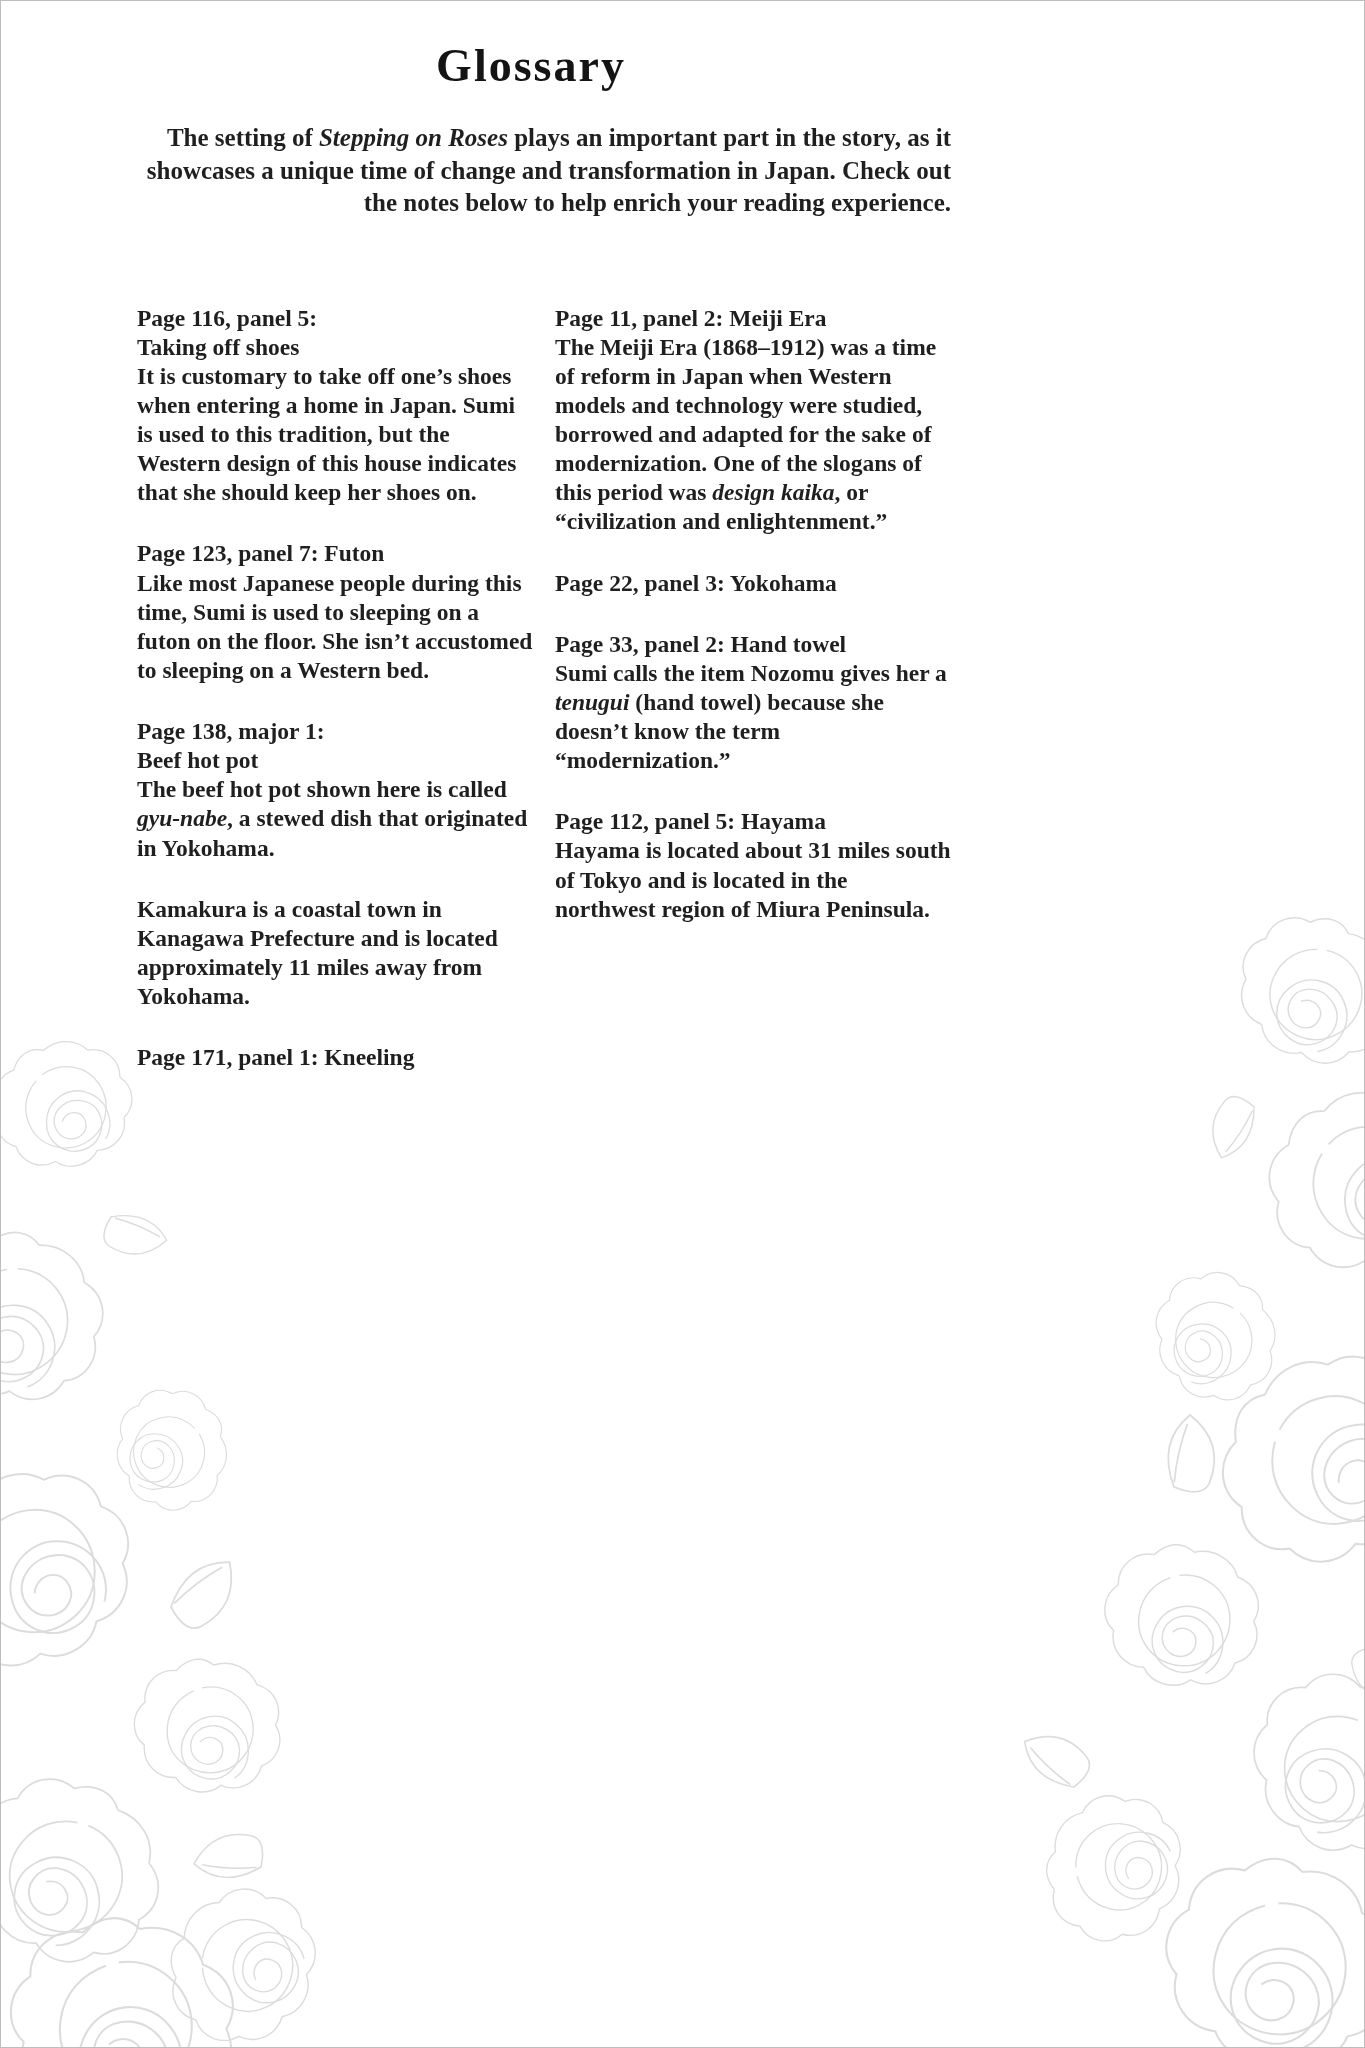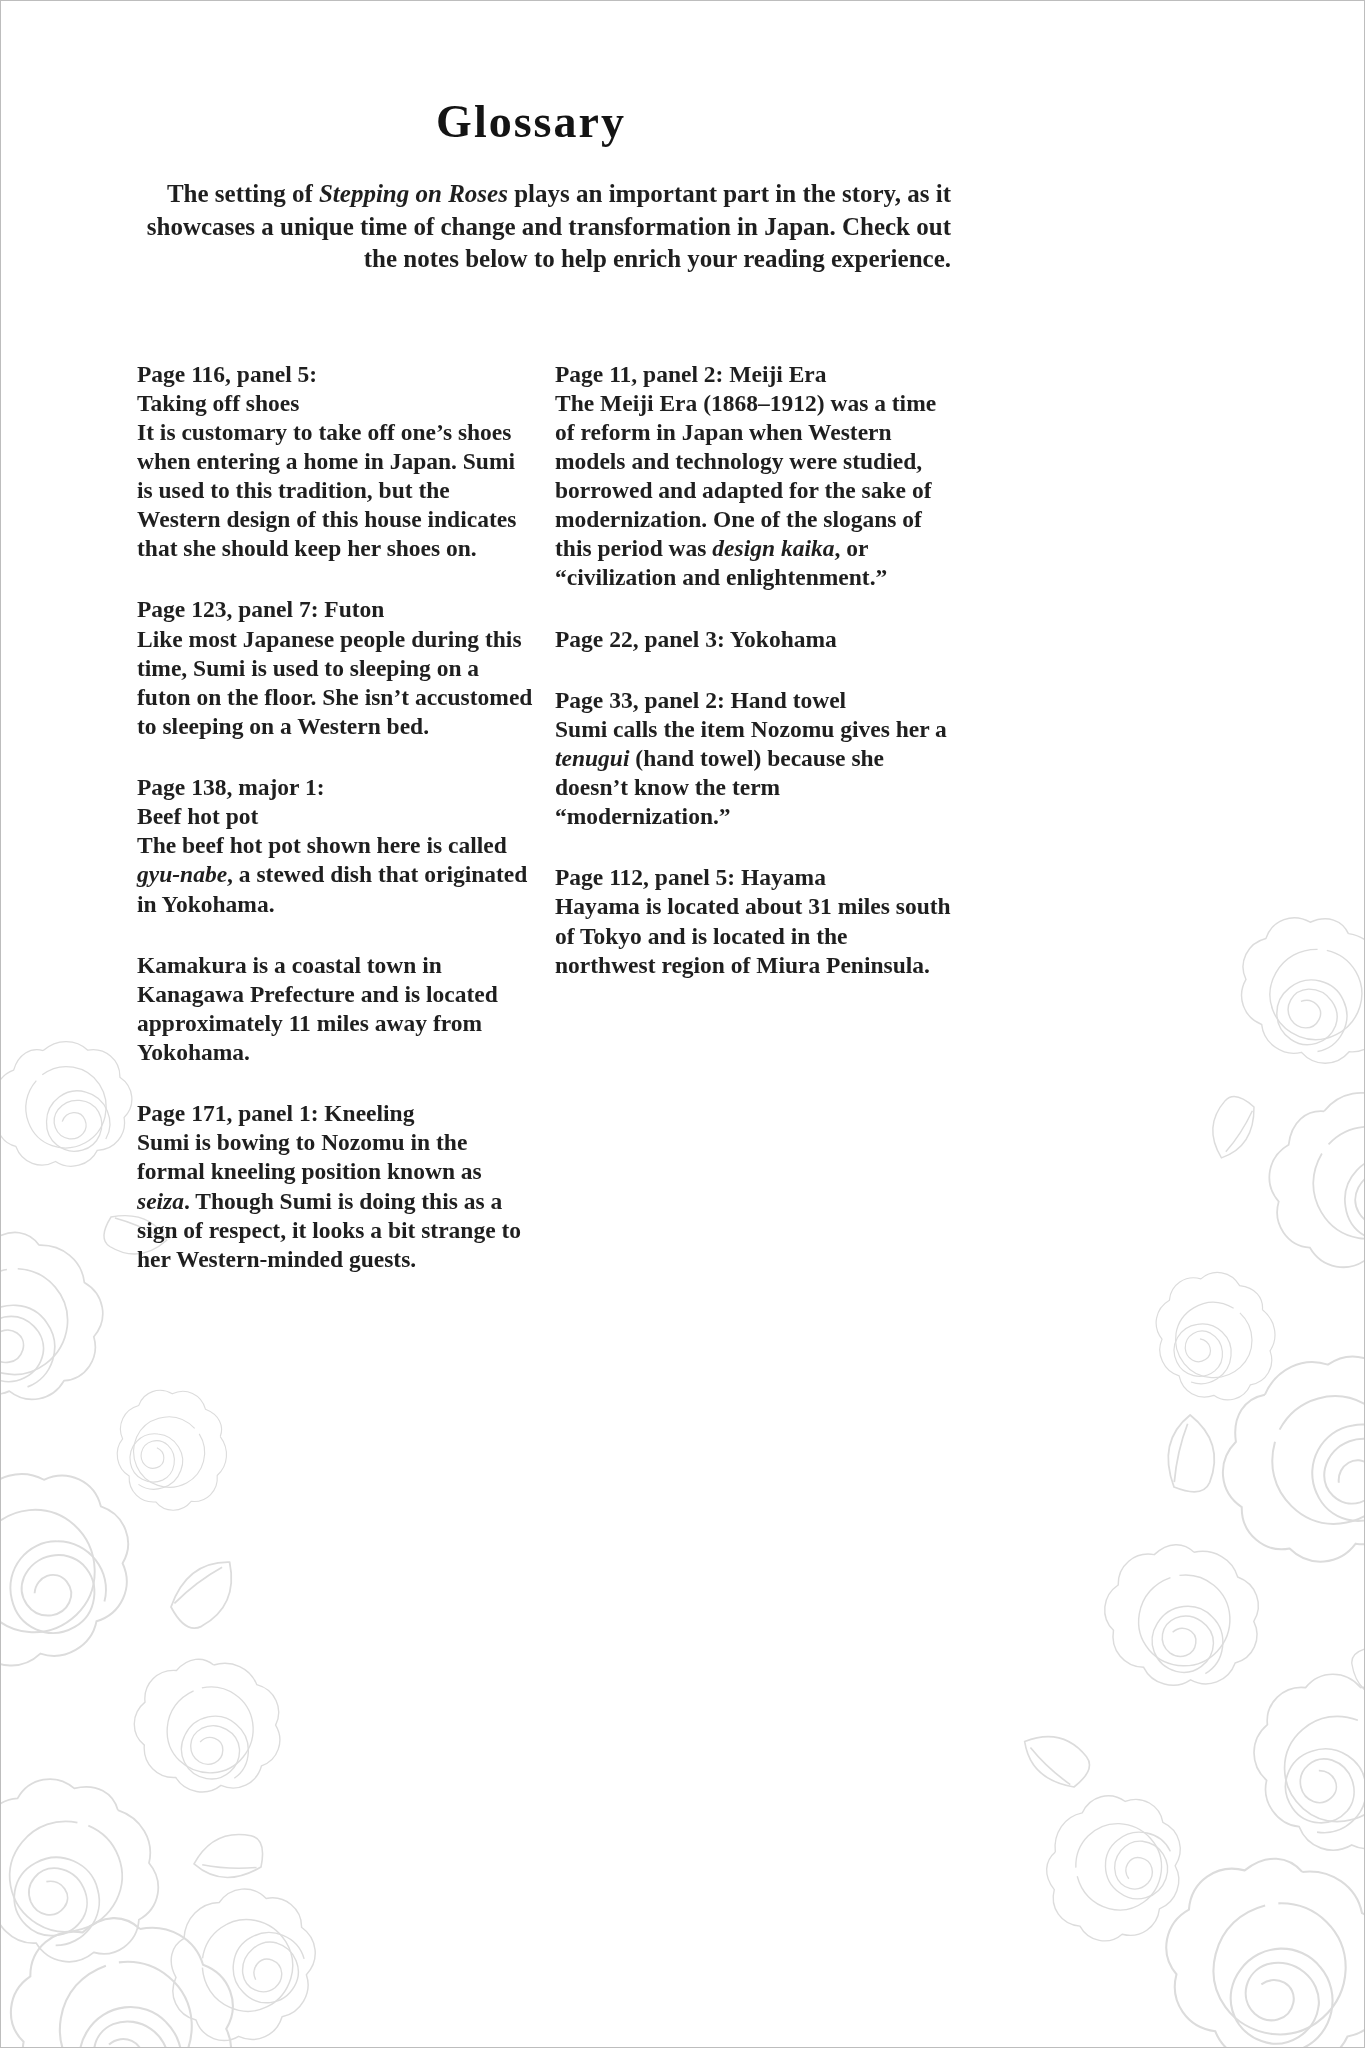--- a/index.html
+++ b/index.html
@@ -15,21 +15,21 @@
     border: 1px solid #bdbdbd;
     overflow: hidden;
     color: #1f1f1f;
     font-weight: 700;
   }
   .content {
     position: relative;
     z-index: 2;
     width: 840px;
     margin-left: 110px;
-    padding-top: 94px;
+    padding-top: 38px;
   }
   .title {
     margin: 0 0 30px 0;
     text-align: center;
     font-size: 46px;
     letter-spacing: 2px;
     color: #141414;
   }
   .intro {
     margin: 0 auto;
@@ -130,21 +130,20 @@
         <div class="entry">
           <div class="entry-heading">Page 138, major 1:
 Beef hot pot</div>
           <div class="entry-body"><span>The beef hot pot shown here is called </span><em>gyu-nabe</em><span>, a stewed dish that originated in Yokohama.</span></div>
         </div>
         <div class="entry">
           <div class="entry-body"><span>Kamakura is a coastal town in Kanagawa Prefecture and is located approximately 11 miles away from Yokohama.</span></div>
         </div>
         <div class="entry">
           <div class="entry-heading">Page 171, panel 1: Kneeling</div>
-          <div class="entry-body"><span>Sumi is bowing to Nozomu in the formal kneeling position known as </span><em>seiza</em><span>. Though Sumi is doing this as a sign of respect, it looks a bit strange to her Western-minded guests.</span></div>
         </div>
       </div>
 
       <div class="col">
         <div class="entry">
           <div class="entry-heading">Page 11, panel 2: Meiji Era</div>
           <div class="entry-body"><span>The Meiji Era (1868–1912) was a time of reform in Japan when Western models and technology were studied, borrowed and adapted for the sake of modernization. One of the slogans of this period was </span><em>design kaika</em><span>, or “civilization and enlightenment.”</span></div>
         </div>
         <div class="entry">
           <div class="entry-heading">Page 22, panel 3: Yokohama</div>

